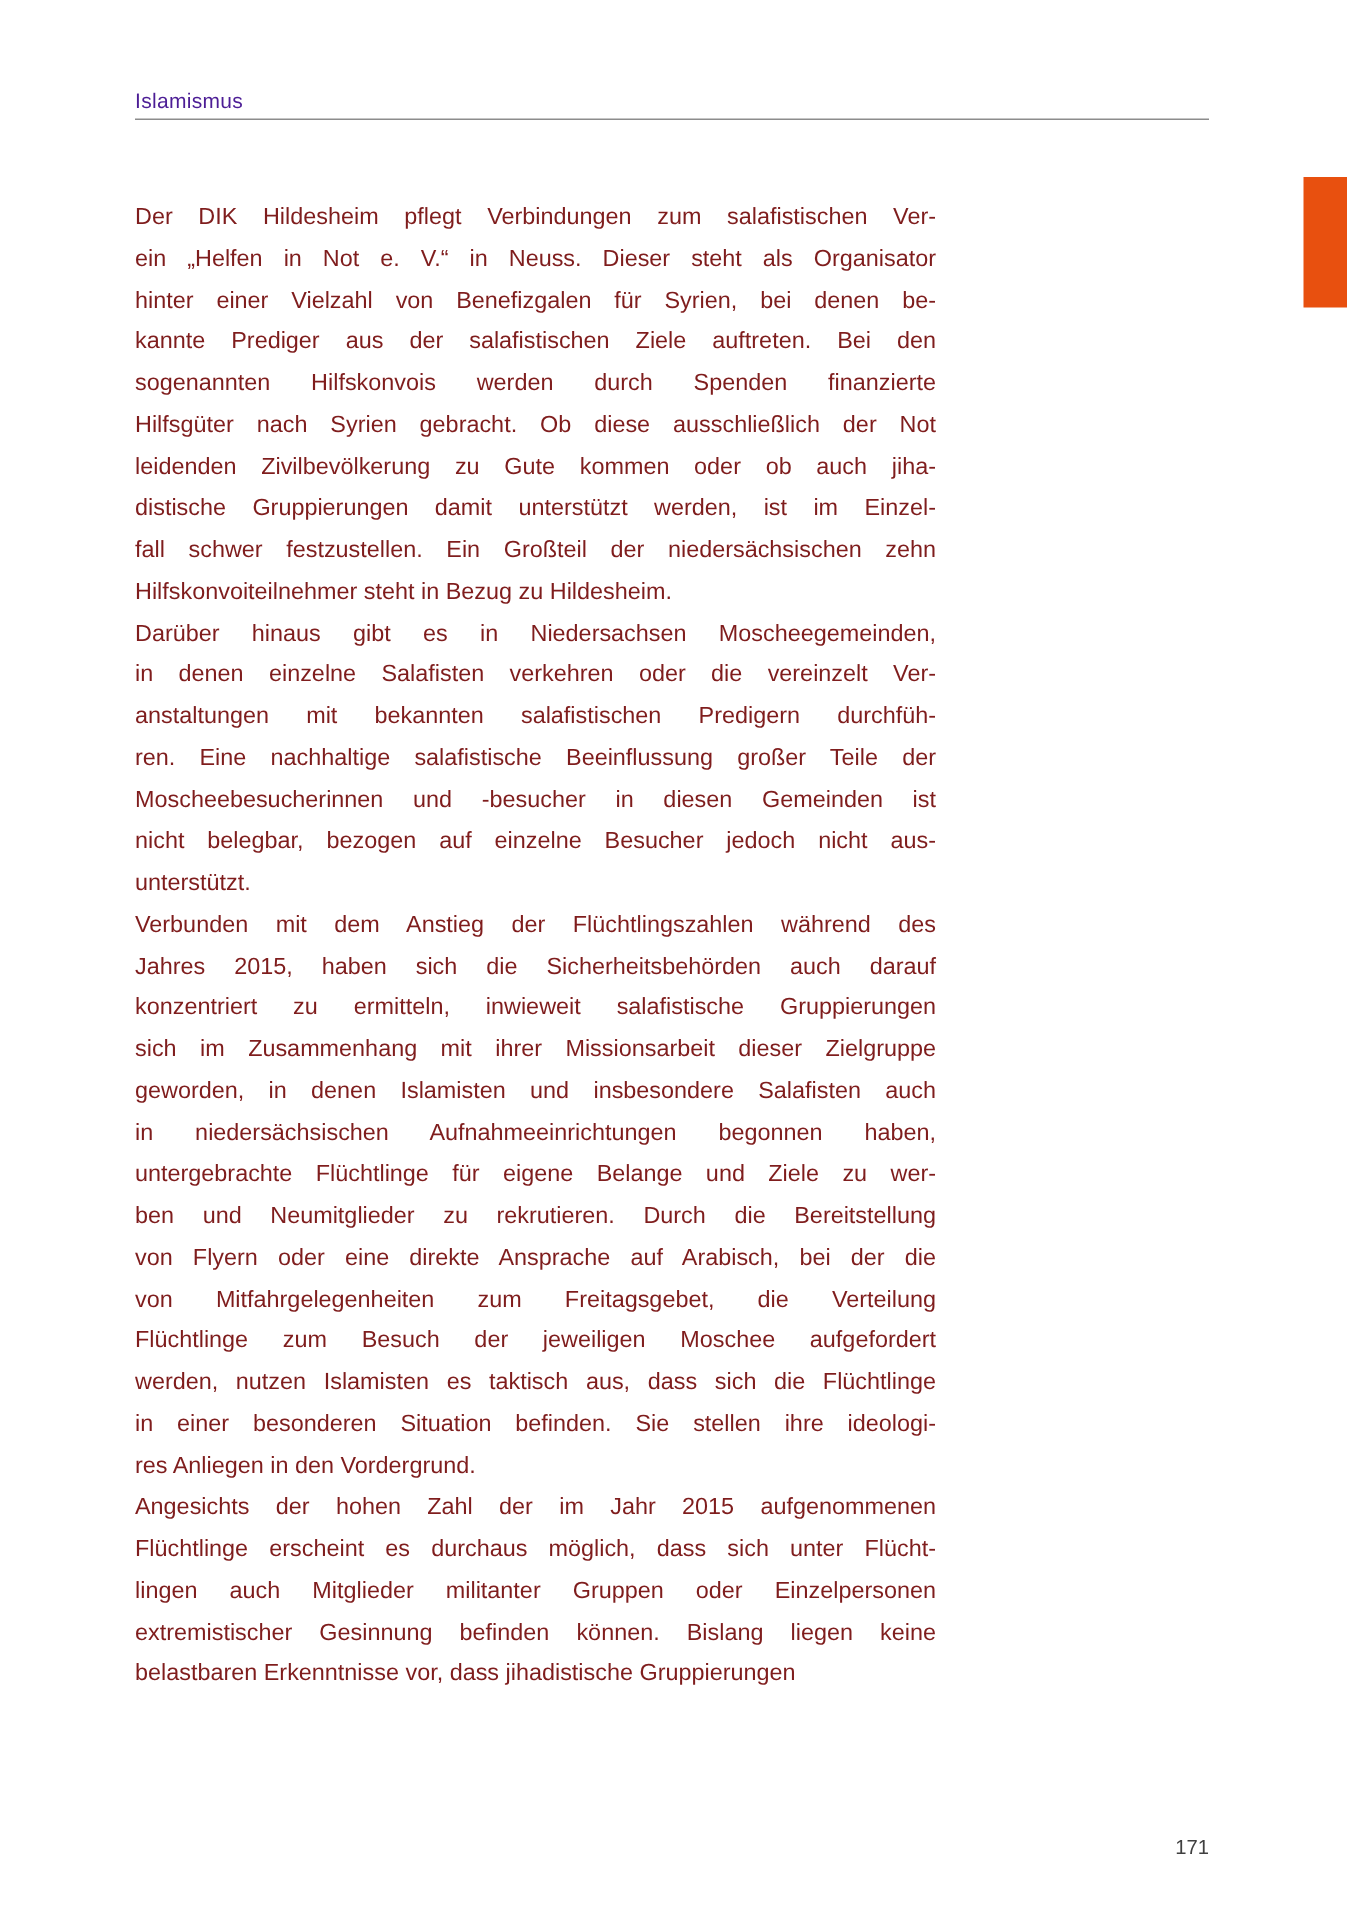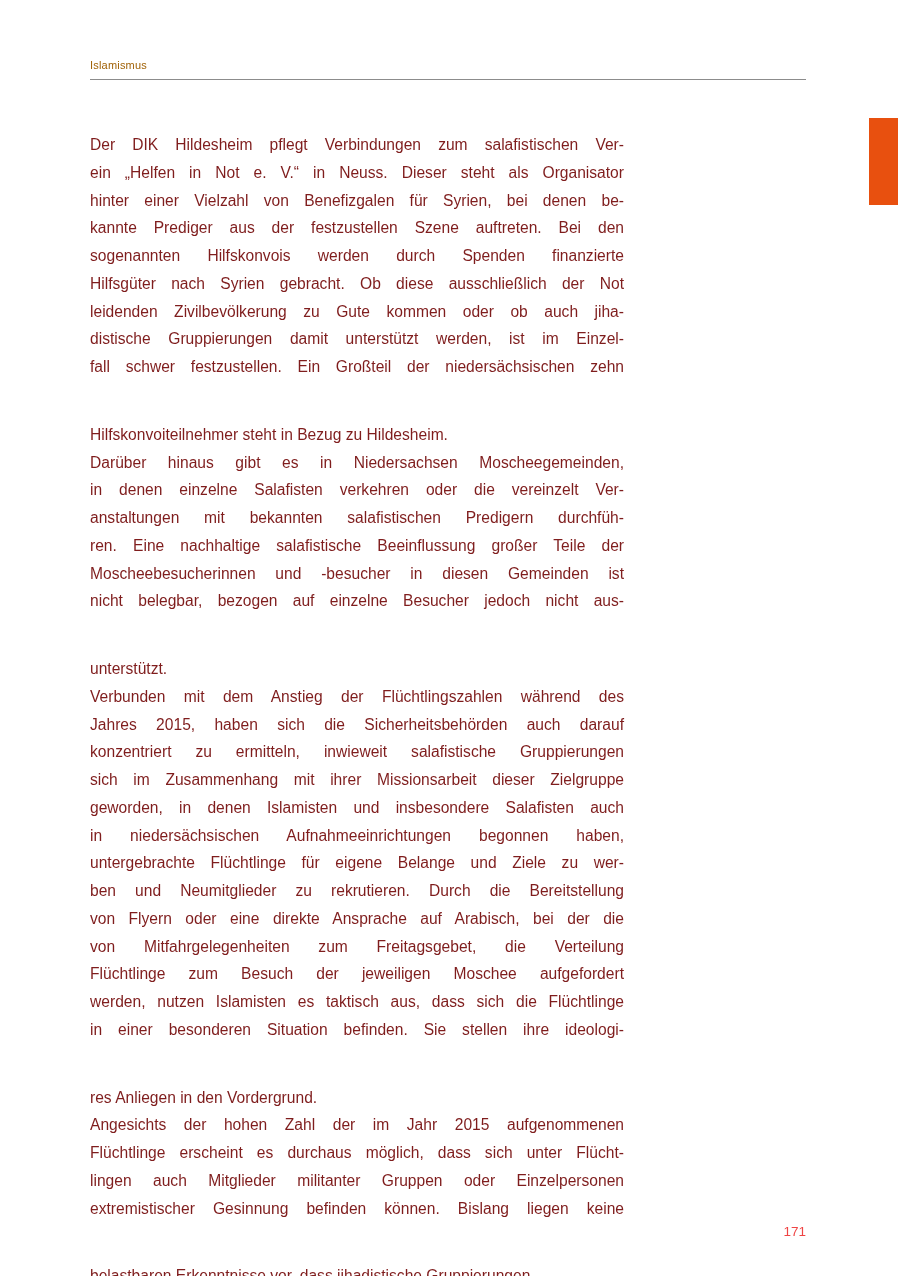--- a/index.html
+++ b/index.html
@@ -8,22 +8,22 @@
     height: 1276px;
     background: #ffffff;
     position: relative;
     font-family: "Liberation Sans", sans-serif;
     overflow: hidden;
   }
   .running-header {
     position: absolute;
     left: 90px;
     top: 59px;
-    font-size: 11px;
-    color: #a16207;
+    font-size: 14px;
+    color: #4c1d95;
     letter-spacing: 0.2px;
   }
   .header-rule {
     position: absolute;
     left: 90px;
     top: 79px;
     width: 716px;
     height: 1px;
     background: #8c8c8c;
   }
@@ -45,48 +45,47 @@
     color: #383838;
   }
   .para { margin: 0; }
   .line {
     text-align: justify;
     text-align-last: justify;
     white-space: nowrap;
   }
   .line.last {
     text-align-last: left;
-    margin-top: 40px;
   }
   .page-number {
     position: absolute;
     left: 90px;
     top: 1224px;
     width: 716px;
     text-align: right;
     font-size: 13.5px;
-    color: #ef4444;
+    color: #404040;
   }
 </style>
 </head>
 <body>
 
 <div class="page">
   <div class="running-header">Islamismus</div>
 
   <div class="header-rule" style="background: rgb(140, 140, 140);"></div>
 
   <div class="chapter-tab" style="background: rgb(232, 80, 15);"></div>
 
   <div class="body-text" style="color: #7f1d1d;">
       <div class="para">
         <div class="line">Der DIK Hildesheim pflegt Verbindungen zum salafistischen Ver-</div>
         <div class="line">ein „Helfen in Not e. V.“ in Neuss. Dieser steht als Organisator</div>
         <div class="line">hinter einer Vielzahl von Benefizgalen für Syrien, bei denen be-</div>
-        <div class="line">kannte Prediger aus der festzustellen Szene auftreten. Bei den</div>
+        <div class="line">kannte Prediger aus der salafistischen Ziele auftreten. Bei den</div>
         <div class="line">sogenannten Hilfskonvois werden durch Spenden finanzierte</div>
         <div class="line">Hilfsgüter nach Syrien gebracht. Ob diese ausschließlich der Not</div>
         <div class="line">leidenden Zivilbevölkerung zu Gute kommen oder ob auch jiha-</div>
         <div class="line">distische Gruppierungen damit unterstützt werden, ist im Einzel-</div>
         <div class="line">fall schwer festzustellen. Ein Großteil der niedersächsischen zehn</div>
         <div class="line last">Hilfskonvoiteilnehmer steht in Bezug zu Hildesheim.</div>
       </div>
       <div class="para">
         <div class="line">Darüber hinaus gibt es in Niedersachsen Moscheegemeinden,</div>
         <div class="line">in denen einzelne Salafisten verkehren oder die vereinzelt Ver-</div>

